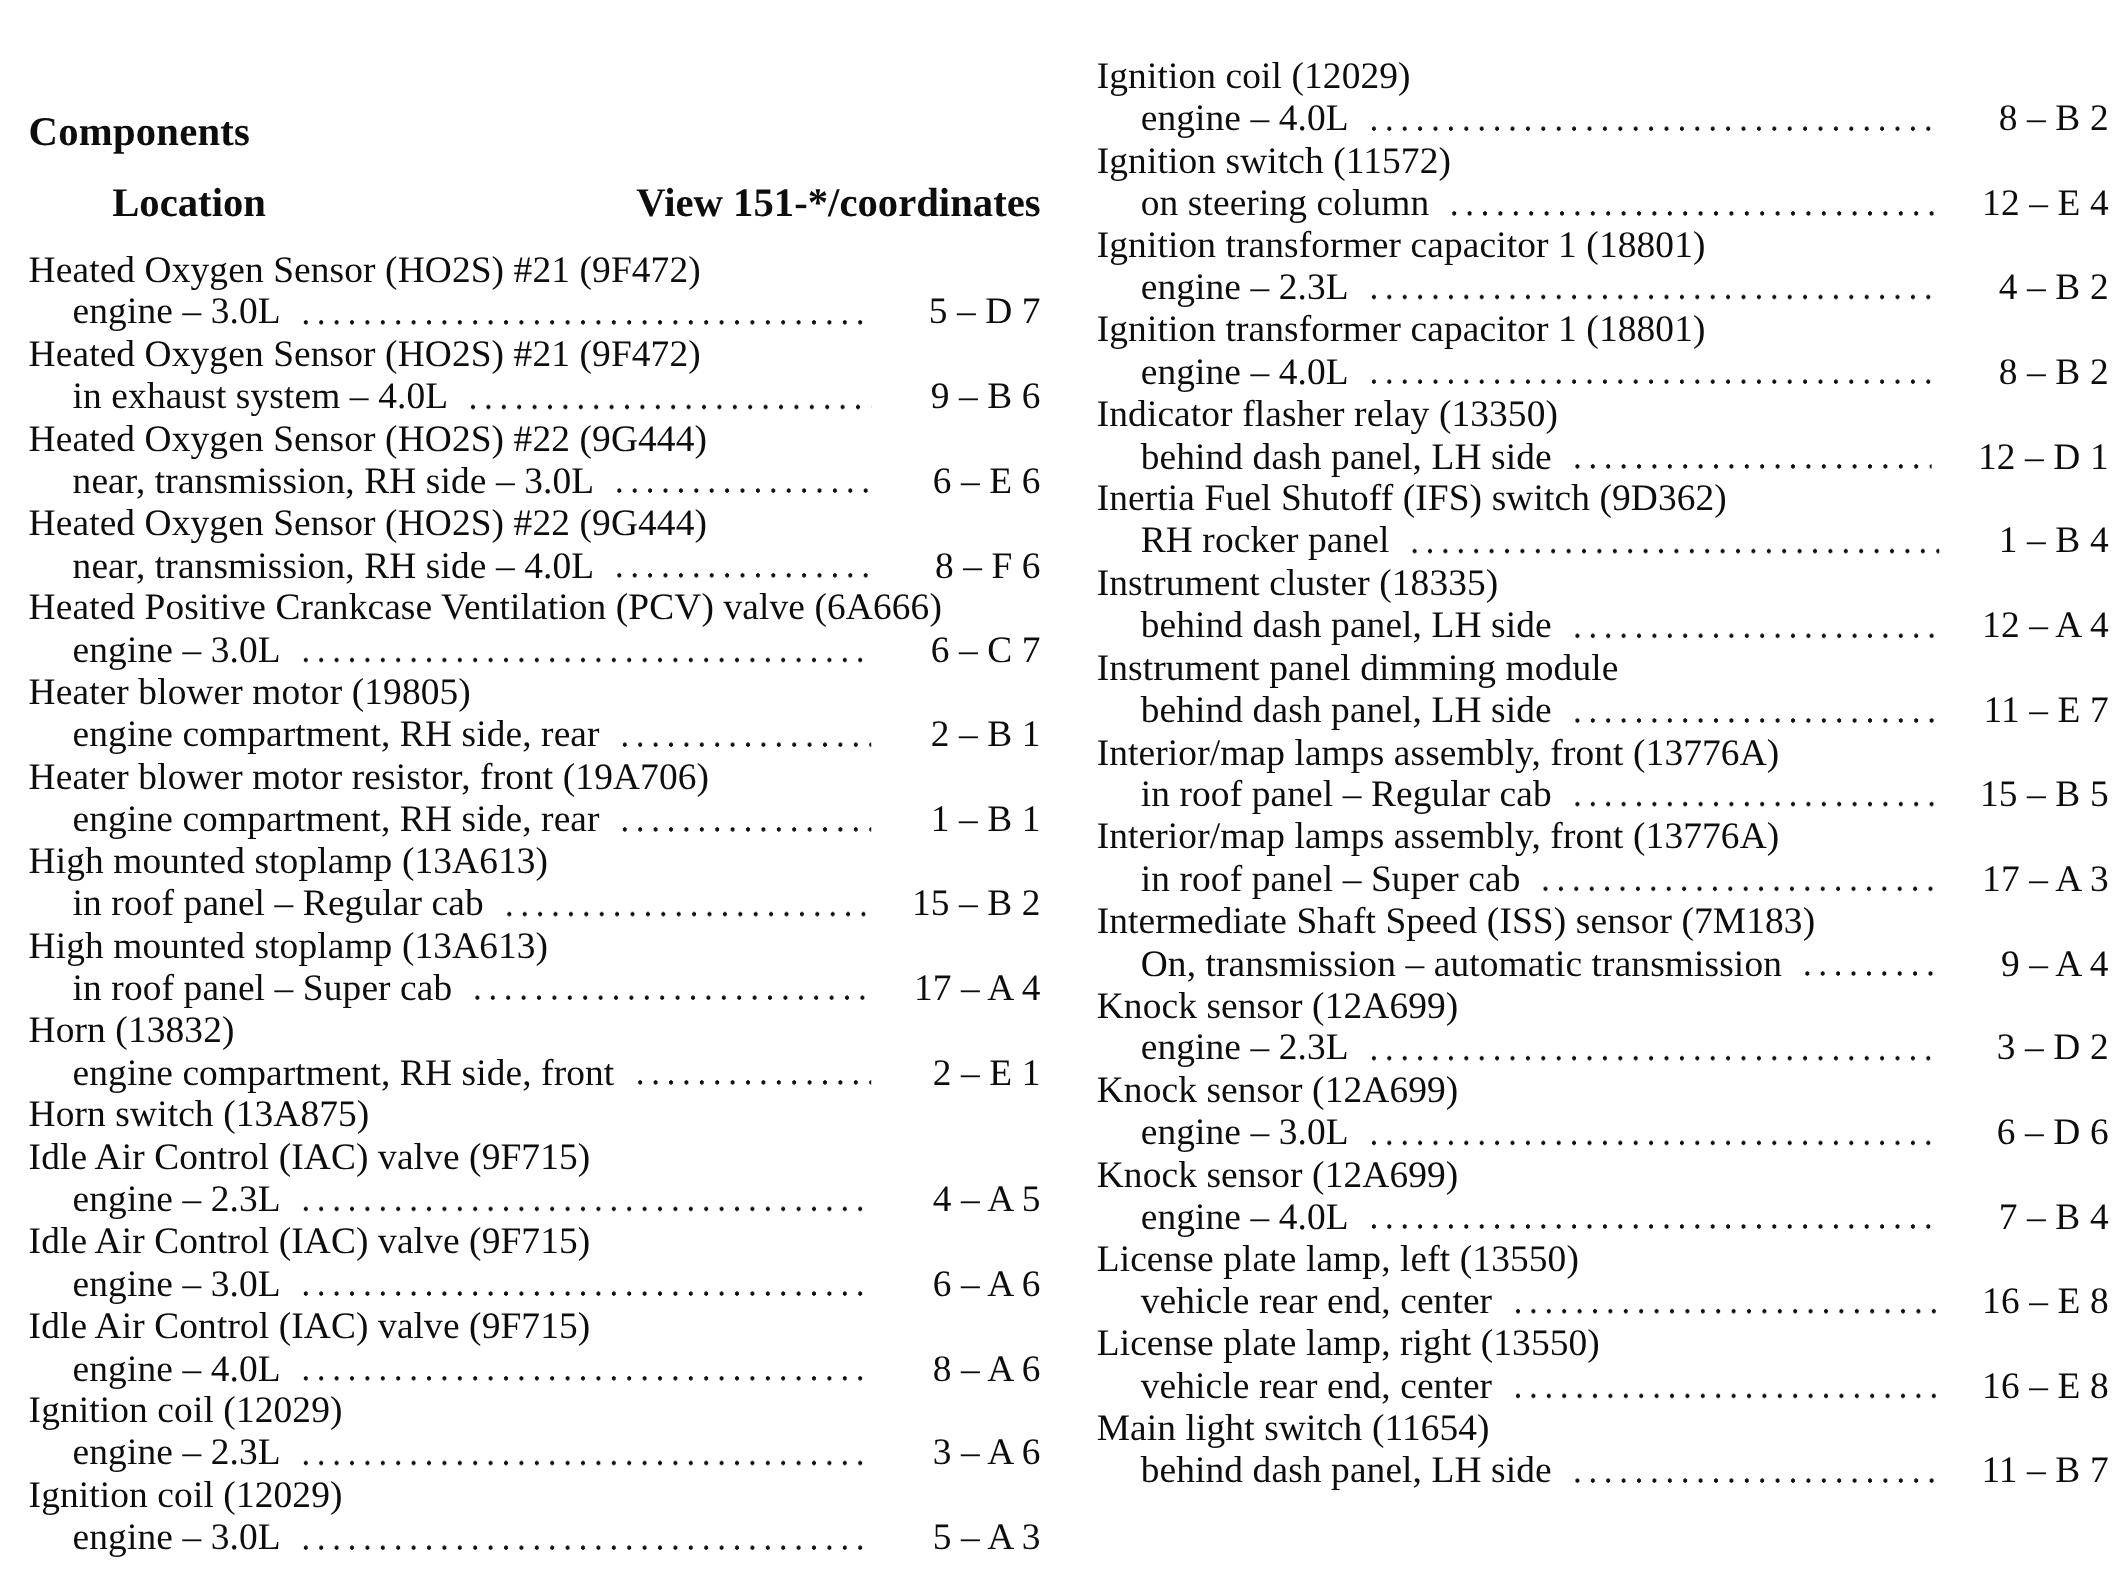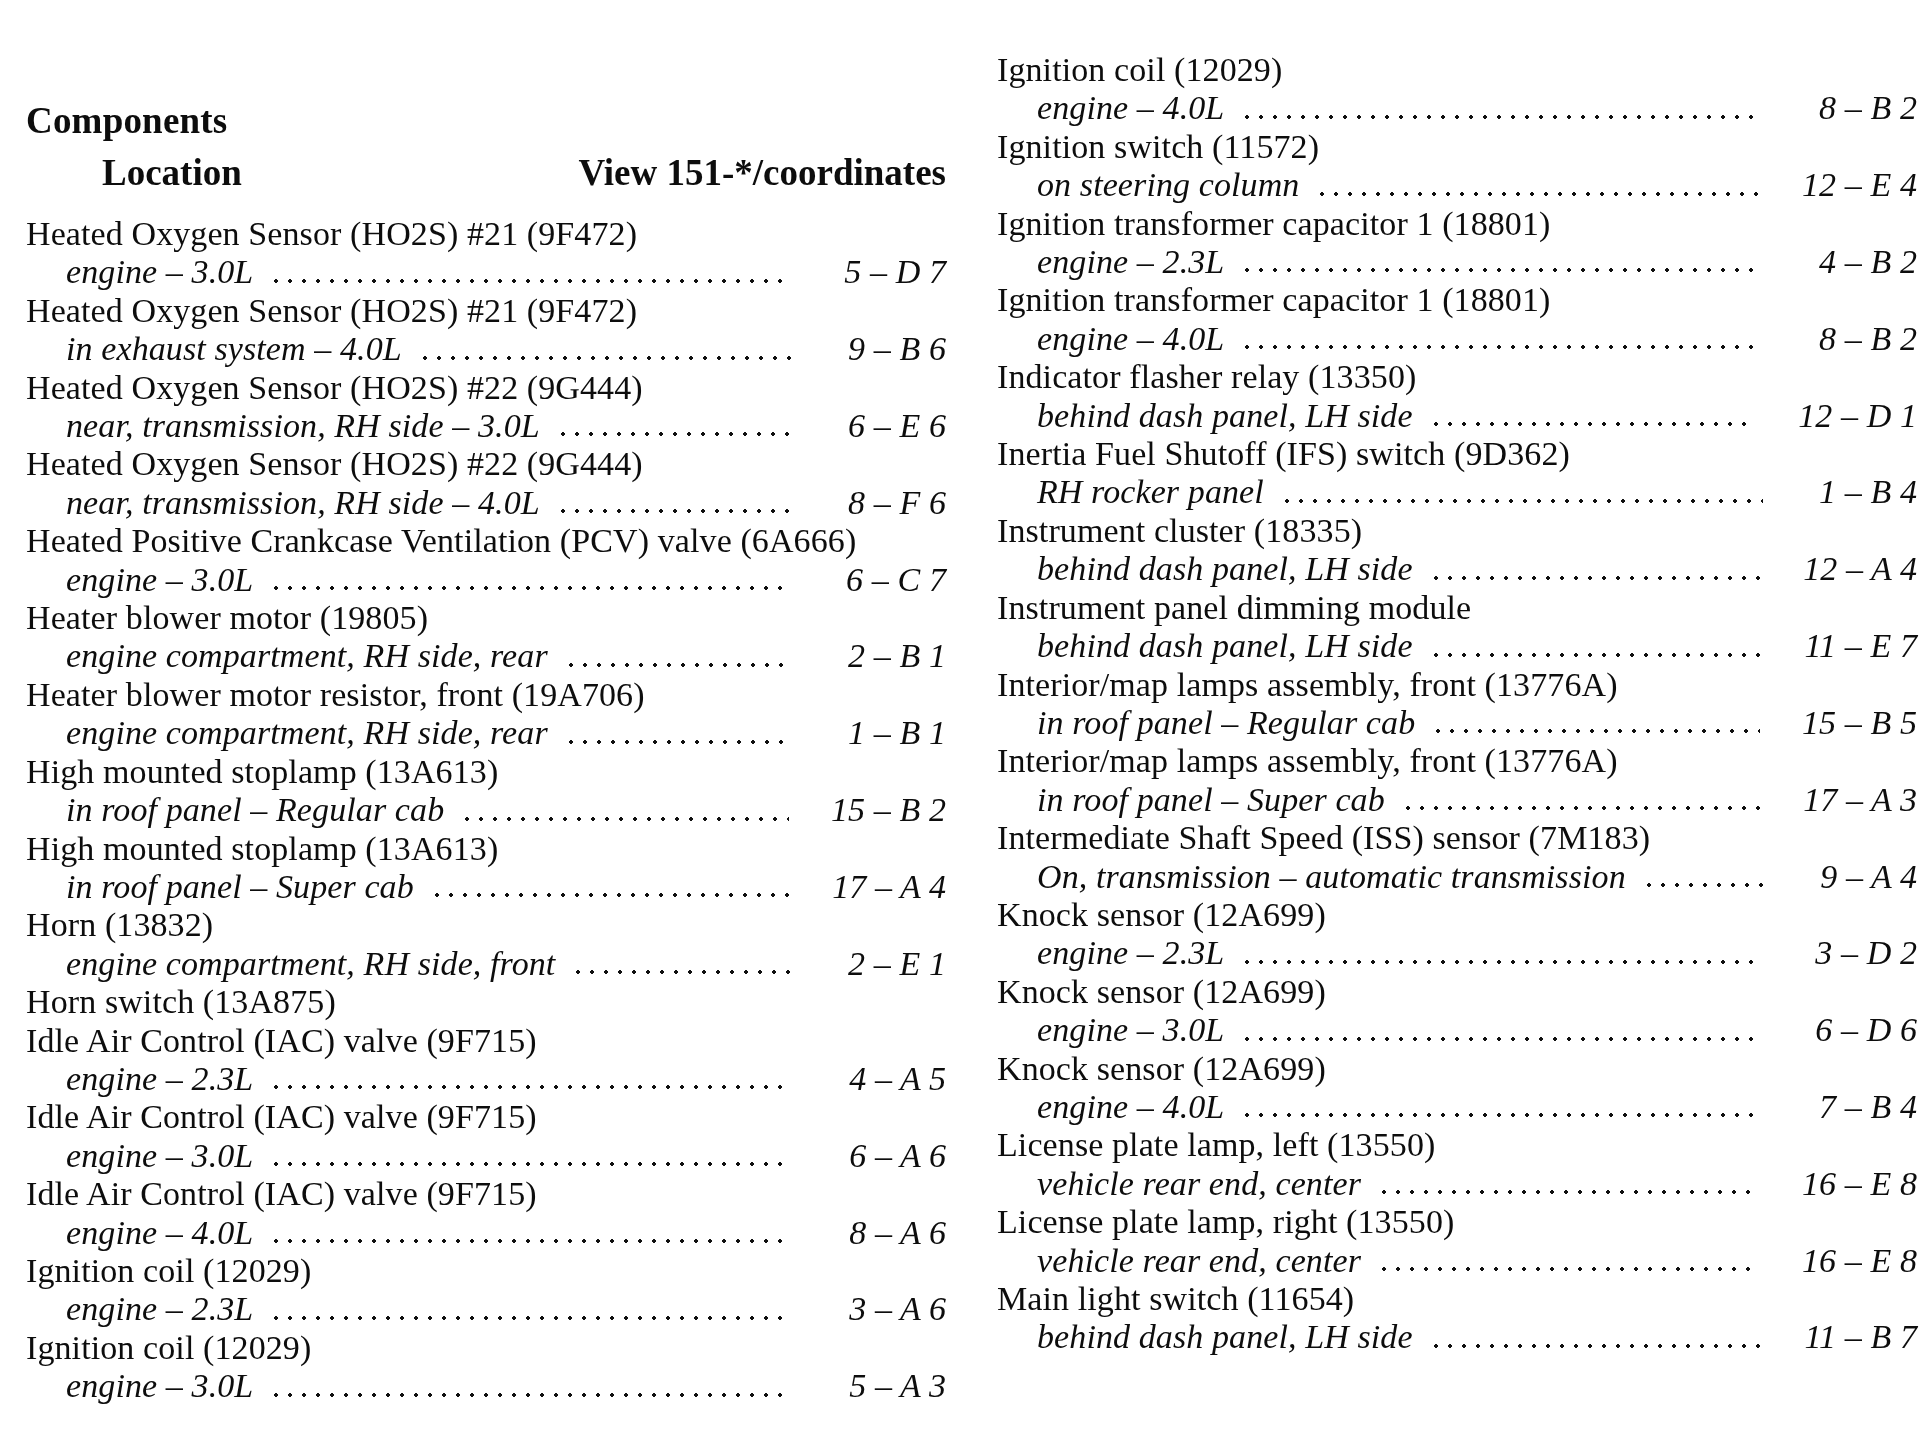--- a/index.html
+++ b/index.html
@@ -13,36 +13,35 @@
   }
   .col{position:absolute;width:920px;}
   #left-col{left:26px;top:101px;}
   #right-col{left:997px;top:51px;}
   .hdr1{
     font-size:37px;font-weight:bold;line-height:40px;
     letter-spacing:0.2px;white-space:nowrap;
   }
   .hdr-row{
     display:flex;justify-content:space-between;align-items:center;
-    margin-top:12px;font-size:37px;font-weight:bold;line-height:40px;
+    margin-top:24px;font-size:37px;font-weight:bold;line-height:40px;
     white-space:nowrap;
   }
   .hdr-location{margin-left:76px;}
   .entries{margin-top:22px;}
   #right-col .entries{margin-top:0;}
   .entry-title{
     font-size:34px;line-height:38.4px;white-space:nowrap;
     letter-spacing:0.1px;
   }
   .entry-loc{
     display:flex;align-items:stretch;
     padding-left:40px;
     font-size:34px;line-height:38.4px;white-space:nowrap;
     letter-spacing:0.1px;
-    font-style:italic;
   }
   .loc-label{white-space:nowrap;}
   .leader{
     flex:1 1 auto;
     margin-left:14px;margin-right:42px;
     background-image:radial-gradient(circle,#101010 1.7px,transparent 2.1px);
     background-size:14px 6px;
     background-repeat:repeat-x;
     background-position:left 2px bottom 8px;
     min-width:20px;

